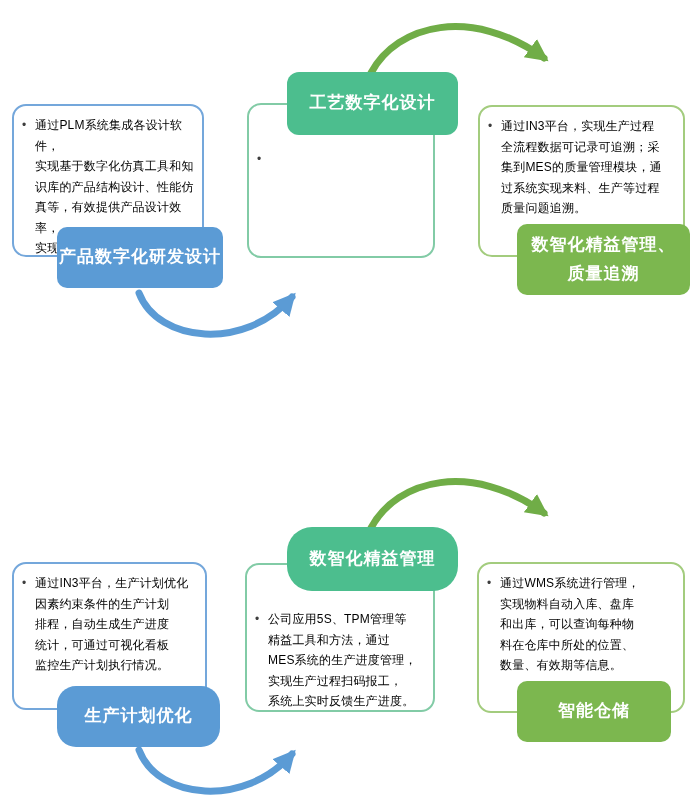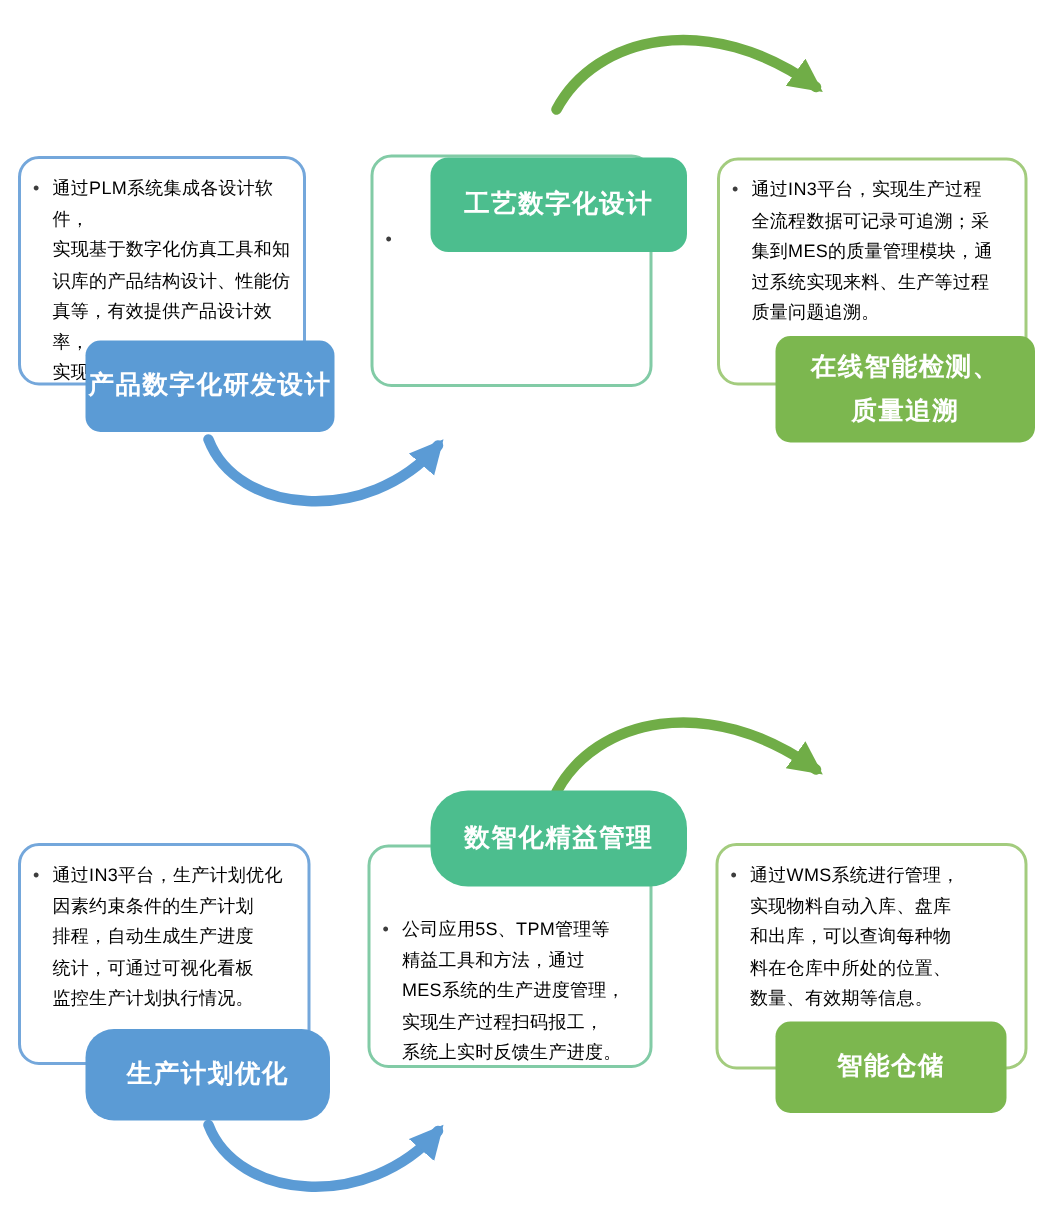--- a/index.html
+++ b/index.html
@@ -69,36 +69,36 @@
   </div>
   <div class="label l-blue" style="left:57px;top:227px;width:166px;height:61px;">
     <div>产品数字化研发设计</div>
   </div>
 
   <div class="card c-teal pad-top" style="left:247px;top:103px;width:188px;height:155px;">
     <div class="body">
       <span class="bullet">•</span>
     </div>
   </div>
-  <div class="label l-teal" style="left:287px;top:72px;width:171px;height:63px;margin-top:33px;">
+  <div class="label l-teal" style="left:287px;top:72px;width:171px;height:63px;">
     <div>工艺数字化设计</div>
   </div>
 
   <div class="card c-leaf" style="left:478px;top:105px;width:207px;height:152px;">
     <div class="body">
       <span class="bullet">•</span>
       <div class="cardtext">通过IN3平台，实现生产过程
 全流程数据可记录可追溯；采
 集到MES的质量管理模块，通
 过系统实现来料、生产等过程
 质量问题追溯。</div>
     </div>
   </div>
   <div class="label l-leaf" style="left:517px;top:224px;width:173px;height:71px;">
-    <div>在线智能检测、</div>
+    <div>数智化精益管理、</div>
     <div>质量追溯</div>
   </div>
 
   <div class="card c-blue" style="left:12px;top:562px;width:195px;height:148px;">
     <div class="body">
       <span class="bullet">•</span>
       <div class="cardtext">通过IN3平台，生产计划优化
 因素约束条件的生产计划
 排程，自动生成生产进度
 统计，可通过可视化看板

